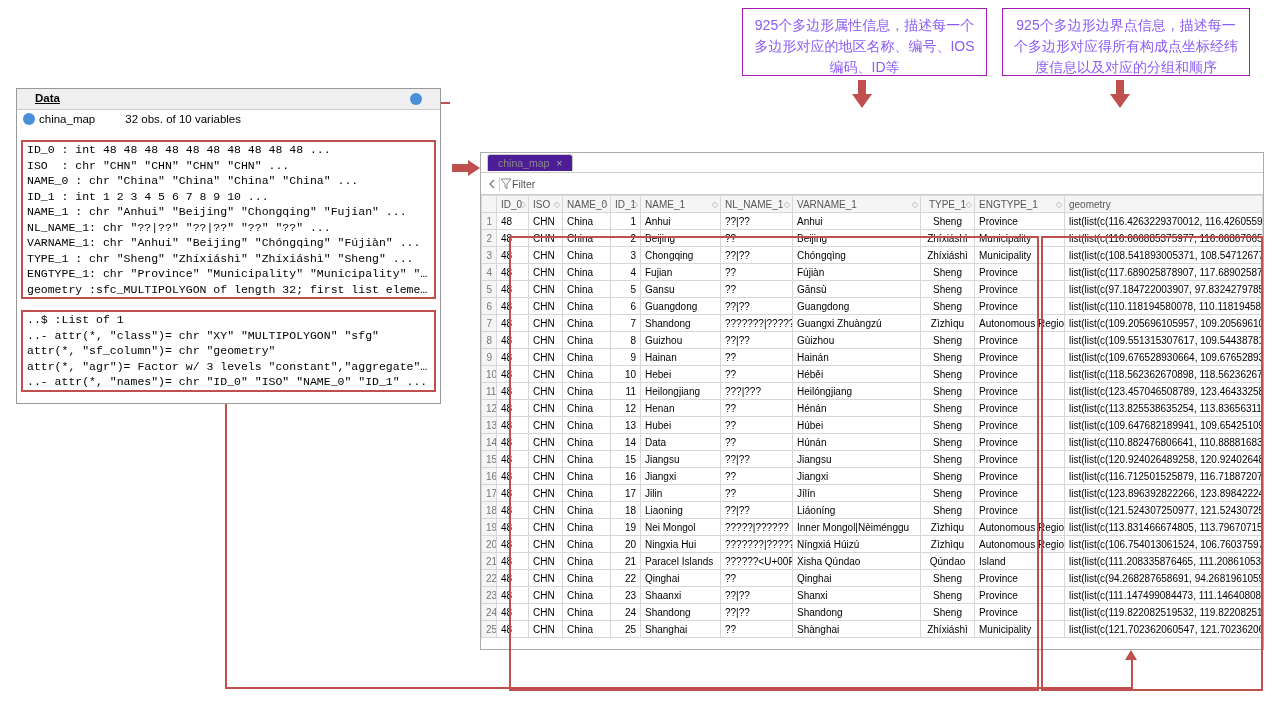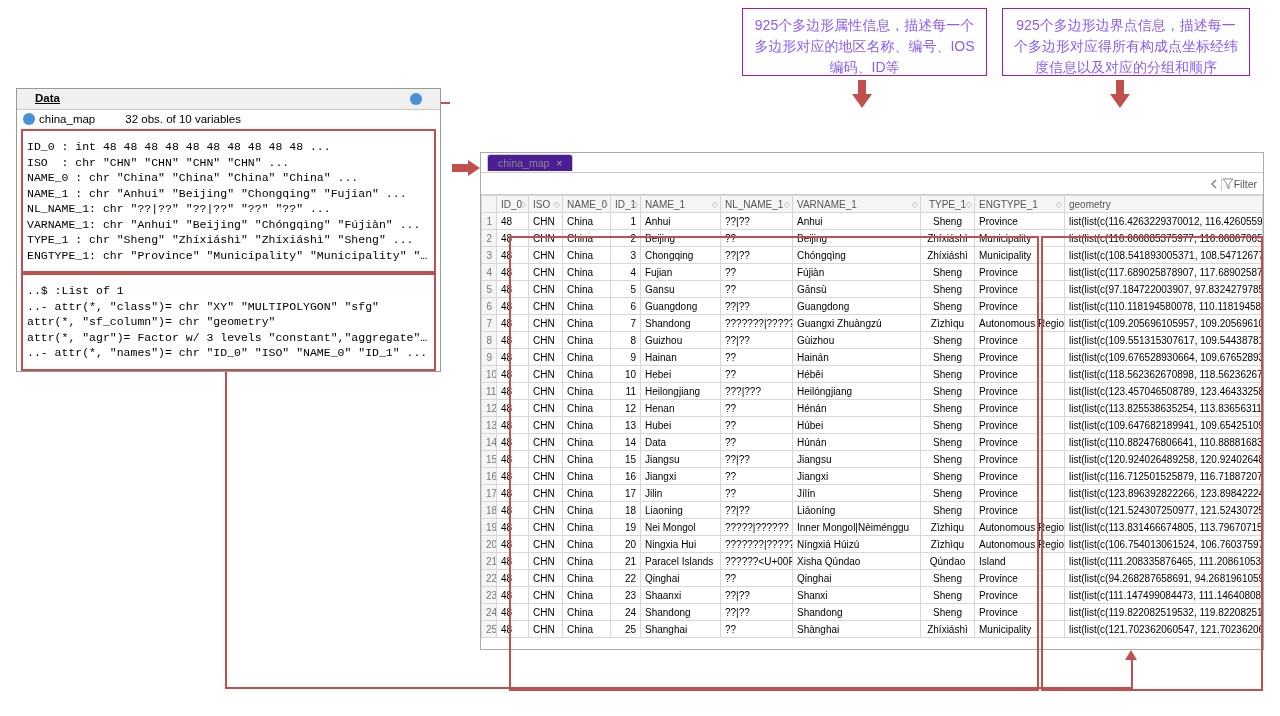--- a/index.html
+++ b/index.html
@@ -22,27 +22,27 @@
 .conn-v1 { top: 102px; left: 225px; width: 0; height: 585px; border-width: 0 0 0 2px; }
 .conn-h2 { top: 687px; left: 225px; width: 908px; height: 0; border-width: 2px 0 0 0; }
 .conn-v2 { top: 658px; left: 1131px; width: 0; height: 29px; border-width: 0 0 0 2px; }
 .arrow-up { position: absolute; top: 650px; left: 1125px; width: 0; height: 0; border-left: 6px solid transparent; border-right: 6px solid transparent; border-bottom: 10px solid #c0504d; }
 
 .data-panel { position: absolute; top: 88px; left: 16px; width: 425px; background: #fff; border: 1px solid #999; font-family: "Courier New", monospace; font-size: 11.5px; line-height: 1.35; }
 .data-header { background: #f0f0f0; padding: 2px 18px; font-weight: bold; font-family: Arial; border-bottom: 1px solid #ccc; display: flex; align-items: center; text-decoration: underline; }
 .data-header .icon { width: 12px; height: 12px; border-radius: 50%; background: #4a90d9; margin-left: auto; }
 .data-sub { padding: 2px 6px; font-family: Arial; display: flex; align-items: center; }
 .data-sub .icon { width: 12px; height: 12px; border-radius: 50%; background: #4a90d9; margin-right: 4px; display:inline-block; }
-.red-box { border: 2px solid #c0504d; margin: 0 4px; padding: 8px 4px; }
+.red-box { border: 2px solid #c0504d; margin: 11px 4px; padding: 0 4px; }
 .data-line { white-space: pre; overflow: hidden; }
 
 .table-panel { position: absolute; top: 152px; left: 480px; width: 784px; height: 498px; border: 1px solid #aaa; background: #fff; font-size: 10.5px; }
 .tab-bar { height: 20px; border-bottom: 1px solid #ccc; display: flex; align-items: center; padding-left: 6px; color: #888; }
 .tab-bar .tab { padding: 2px 10px; border-top: 1px solid #ccc; border-left: 1px solid #ccc; border-right: 1px solid #ccc; background: #4c1d95; border-radius: 3px 3px 0 0; }
-.toolbar { height: 22px; border-bottom: 1px solid #ccc; display: flex; align-items: center; padding: 0 6px; gap: 0; color: #555; justify-content: flex-end; }
+.toolbar { height: 22px; border-bottom: 1px solid #ccc; display: flex; align-items: center; padding: 0 6px; gap: 0; color: #555; }
 .toolbar .sep { border-left: 1px solid #ccc; height: 14px; }
 .table-body { position: relative; }
 table { border-collapse: collapse; width: 100%; table-layout: fixed; }
 th, td { border: 1px solid #d7d7d7; padding: 2px 4px; text-align: left; white-space: nowrap; overflow: hidden; font-size: 10px; height: 17px; }
 th { background: #f5f5f5; color: #555; font-weight: normal; position: relative; }
 th .sort { position: absolute; right: 2px; top: 4px; font-size: 8px; color: #aaa; }
 td.rownum { background: #f5f5f5; text-align: right; color: #777; width: 26px; }
 .col-id0 { width: 32px; }
 .col-iso { width: 34px; }
 .col-name0 { width: 48px; }
@@ -89,25 +89,27 @@
   </div>
   <div class="data-sub">
     <span class="icon"></span>
     <span style="margin-right:30px;">china_map</span>
     <span>32 obs. of 10 variables</span>
   </div>
   <div class="red-box" id="linesA">
       <div class="data-line">ID_0 : int 48 48 48 48 48 48 48 48 48 48 ...</div>
       <div class="data-line">ISO  : chr "CHN" "CHN" "CHN" "CHN" ...</div>
       <div class="data-line">NAME_0 : chr "China" "China" "China" "China" ...</div>
+      <div class="data-line">ID_1 : int 1 2 3 4 5 6 7 8 9 10 ...</div>
       <div class="data-line">NAME_1 : chr "Anhui" "Beijing" "Chongqing" "Fujian" ...</div>
       <div class="data-line">NL_NAME_1: chr "??|??" "??|??" "??" "??" ...</div>
       <div class="data-line">VARNAME_1: chr "Anhui" "Beijing" "Chóngqìng" "Fújiàn" ...</div>
       <div class="data-line">TYPE_1 : chr "Sheng" "Zhíxiáshì" "Zhíxiáshì" "Sheng" ...</div>
       <div class="data-line">ENGTYPE_1: chr "Province" "Municipality" "Municipality" "…</div>
+      <div class="data-line">geometry :sfc_MULTIPOLYGON of length 32; first list eleme…</div>
     </div>
   <div class="red-box" id="linesB">
       <div class="data-line">..$ :List of 1</div>
       <div class="data-line">..- attr(*, "class")= chr "XY" "MULTIPOLYGON" "sfg"</div>
       <div class="data-line">attr(*, "sf_column")= chr "geometry"</div>
       <div class="data-line">attr(*, "agr")= Factor w/ 3 levels "constant","aggregate"…</div>
       <div class="data-line">..- attr(*, "names")= chr "ID_0" "ISO" "NAME_0" "ID_1" ...</div>
     </div>
 </div>
 

